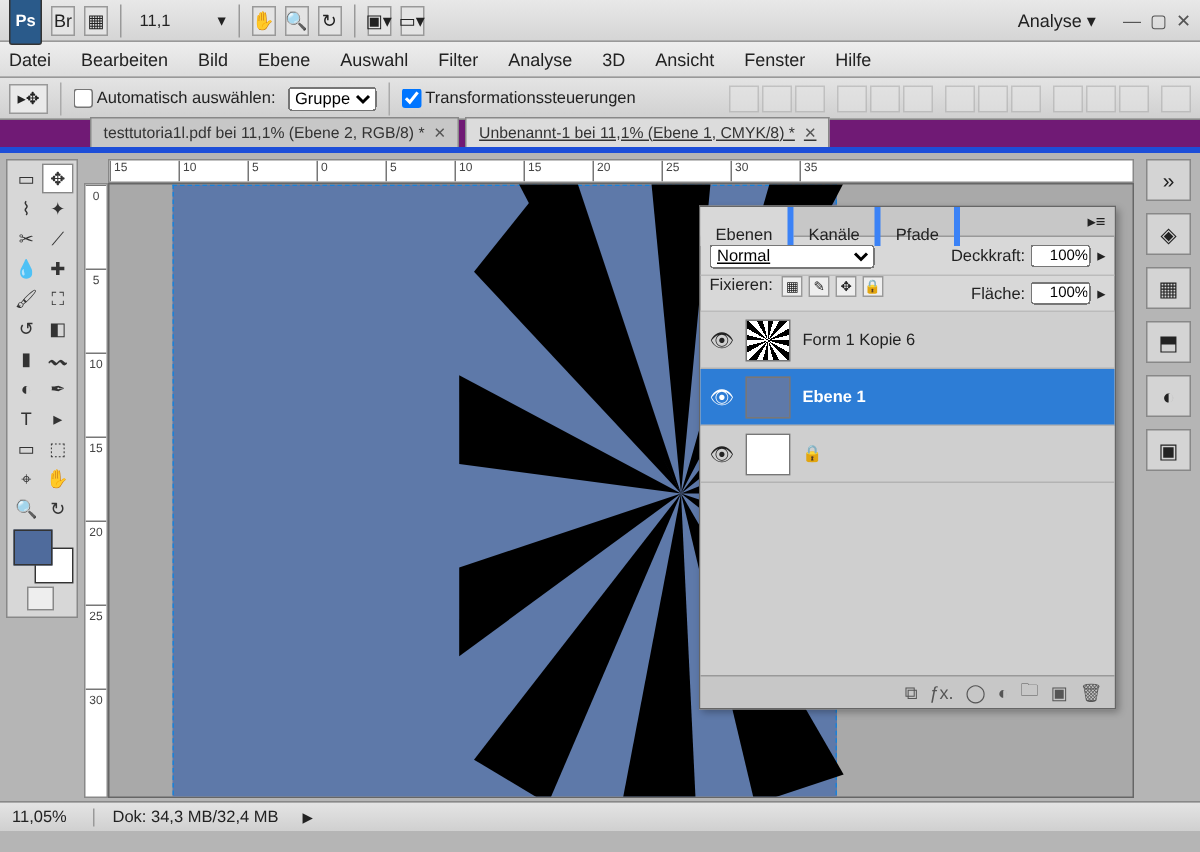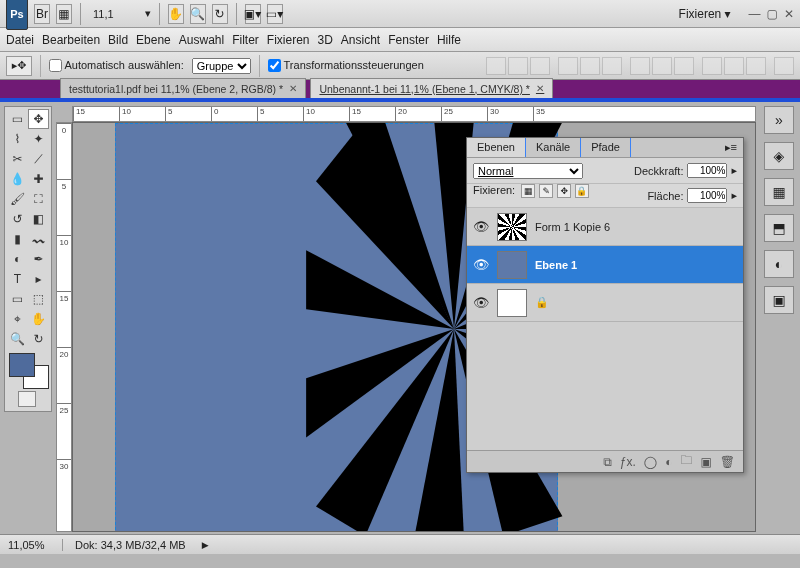--- a/index.html
+++ b/index.html
@@ -7,21 +7,21 @@
 .topbar { height: 28px; background: linear-gradient(#e8e8e8,#d5d5d5); border-bottom: 1px solid #999; display: flex; align-items: center; padding: 0 6px; gap: 6px; }
 .ps-badge { width: 22px; height: 32px; background: #2a5a8a; color: #fff; font-weight: bold; font-size: 11px; display: flex; align-items: center; justify-content: center; border: 1px solid #333; border-radius: 2px; }
 .tb-btn { width: 16px; height: 20px; background: #e4e4e4; border: 1px solid #999; display: flex; align-items: center; justify-content: center; font-size: 12px; cursor: pointer; }
 .tb-sep { width: 1px; height: 22px; background: #999; margin: 0 2px; }
 .zoom-box { width: 50px; font-size: 11px; padding: 1px 4px; }
 .spacer { flex: 1; }
 .workflow { font-size: 12px; padding: 2px 6px; }
 .win-btns { display: flex; gap: 6px; margin-left: 6px; }
 .win-btns span { cursor: pointer; font-size: 12px; color: #555; }
 
-.menubar { height: 24px; background: linear-gradient(#eee,#ddd); border-bottom: 1px solid #999; display: flex; align-items: center; padding: 0 6px; gap: 8px; font-size: 12px; }
+.menubar { height: 24px; background: linear-gradient(#eee,#ddd); border-bottom: 1px solid #999; display: flex; align-items: center; padding: 0 6px; gap: 20px; font-size: 12px; }
 .menubar span { cursor: pointer; }
 
 .optionbar { height: 28px; background: linear-gradient(#e4e4e4,#d0d0d0); border-bottom: 1px solid #888; display: flex; align-items: center; padding: 0 6px; gap: 8px; font-size: 11px; }
 .optionbar .ob-icon { width: 26px; height: 20px; border: 1px solid #999; background: #eaeaea; display: flex; align-items: center; justify-content: center; }
 .optionbar .sep { width: 1px; height: 22px; background: #aaa; }
 .optionbar input[type=checkbox] { vertical-align: middle; }
 .optionbar select { font-size: 11px; }
 .align-group { display: flex; gap: 2px; margin-left: auto; }
 .align-group .ab { width: 20px; height: 18px; border: 1px solid #aaa; background: #e4e4e4; opacity: .55; }
 
@@ -48,21 +48,21 @@
 
 .canvas-area { position: absolute; left: 72px; top: 20px; right: 44px; bottom: 22px; background: #a9a9a9; border: 1px solid #666; overflow: hidden; }
 .doc { position: absolute; left: 42px; top: 0; width: 443px; height: 412px; background: #5e79a9; border: 1px dashed #1a82d8; }
 .doc svg { position: absolute; left: 190px; top: -2px; width: 296px; height: 414px; }
 
 .right-dock { position: absolute; right: 4px; top: 4px; width: 32px; display: flex; flex-direction: column; gap: 8px; }
 .right-dock .dicon { width: 30px; height: 28px; background: #d4d4d4; border: 1px solid #888; display: flex; align-items: center; justify-content: center; font-size: 14px; cursor: pointer; }
 
 .layers-panel { position: absolute; left: 466px; top: 35px; width: 278px; background: #d8d8d8; border: 1px solid #666; font-size: 11px; box-shadow: 2px 2px 5px rgba(0,0,0,.3); }
 .lp-tabs { height: 20px; background: #c7c7c7; display: flex; border-bottom: 1px solid #999; }
-.lp-tabs .ptab { padding: 3px 10px; border-right: 1px solid #3b82f6; cursor: pointer; }
+.lp-tabs .ptab { padding: 13px 10px; border-right: 4px solid #3b82f6; cursor: pointer; }
 .lp-tabs .ptab.active { background: #d8d8d8; }
 .lp-tabs .pmenu { margin-left: auto; padding: 3px 6px; cursor: pointer; }
 .lp-row1 { height: 26px; display: flex; align-items: center; padding: 0 6px; gap: 6px; border-bottom: 1px solid #bbb; }
 .lp-row1 select { width: 110px; font-size: 11px; text-decoration: underline; }
 .lp-row1 .r { margin-left: auto; display: flex; align-items: center; gap: 4px; }
 .lp-row1 input { width: 40px; font-size: 10px; text-align: right; }
 .lp-row2 { height: 24px; display: flex; padding: 0 6px; gap: 6px; border-bottom: 1px solid #bbb; }
 .lp-row2 .lock-icons { display: flex; gap: 4px; }
 .lp-row2 .lock-icons span { width: 14px; height: 14px; border: 1px solid #999; background: #eee; font-size: 9px; display: flex; align-items: center; justify-content: center; }
 .lp-row2 .r { margin-left: auto; display: flex; align-items: center; gap: 4px; }
@@ -95,36 +95,36 @@
   <span class="zoom-box">11,1</span>
   <span>▾</span>
   <div class="tb-sep"></div>
   <div class="tb-btn">✋</div>
   <div class="tb-btn">🔍</div>
   <div class="tb-btn">↻</div>
   <div class="tb-sep"></div>
   <div class="tb-btn">▣▾</div>
   <div class="tb-btn">▭▾</div>
   <div class="spacer"></div>
-  <span class="workflow">Fixieren ▾</span>
+  <span class="workflow">Analyse ▾</span>
   <div class="win-btns">
     <span>—</span>
     <span>▢</span>
     <span>✕</span>
   </div>
 </div>
 
 <div class="menubar">
   <span>Datei</span>
   <span>Bearbeiten</span>
   <span>Bild</span>
   <span>Ebene</span>
   <span>Auswahl</span>
   <span>Filter</span>
-  <span>Fixieren</span>
+  <span>Analyse</span>
   <span>3D</span>
   <span>Ansicht</span>
   <span>Fenster</span>
   <span>Hilfe</span>
 </div>
 
 <div class="optionbar">
   <div class="ob-icon">▸✥</div>
   <div class="sep"></div>
   <label><input type="checkbox" style=""> <span>Automatisch auswählen:</span></label>

